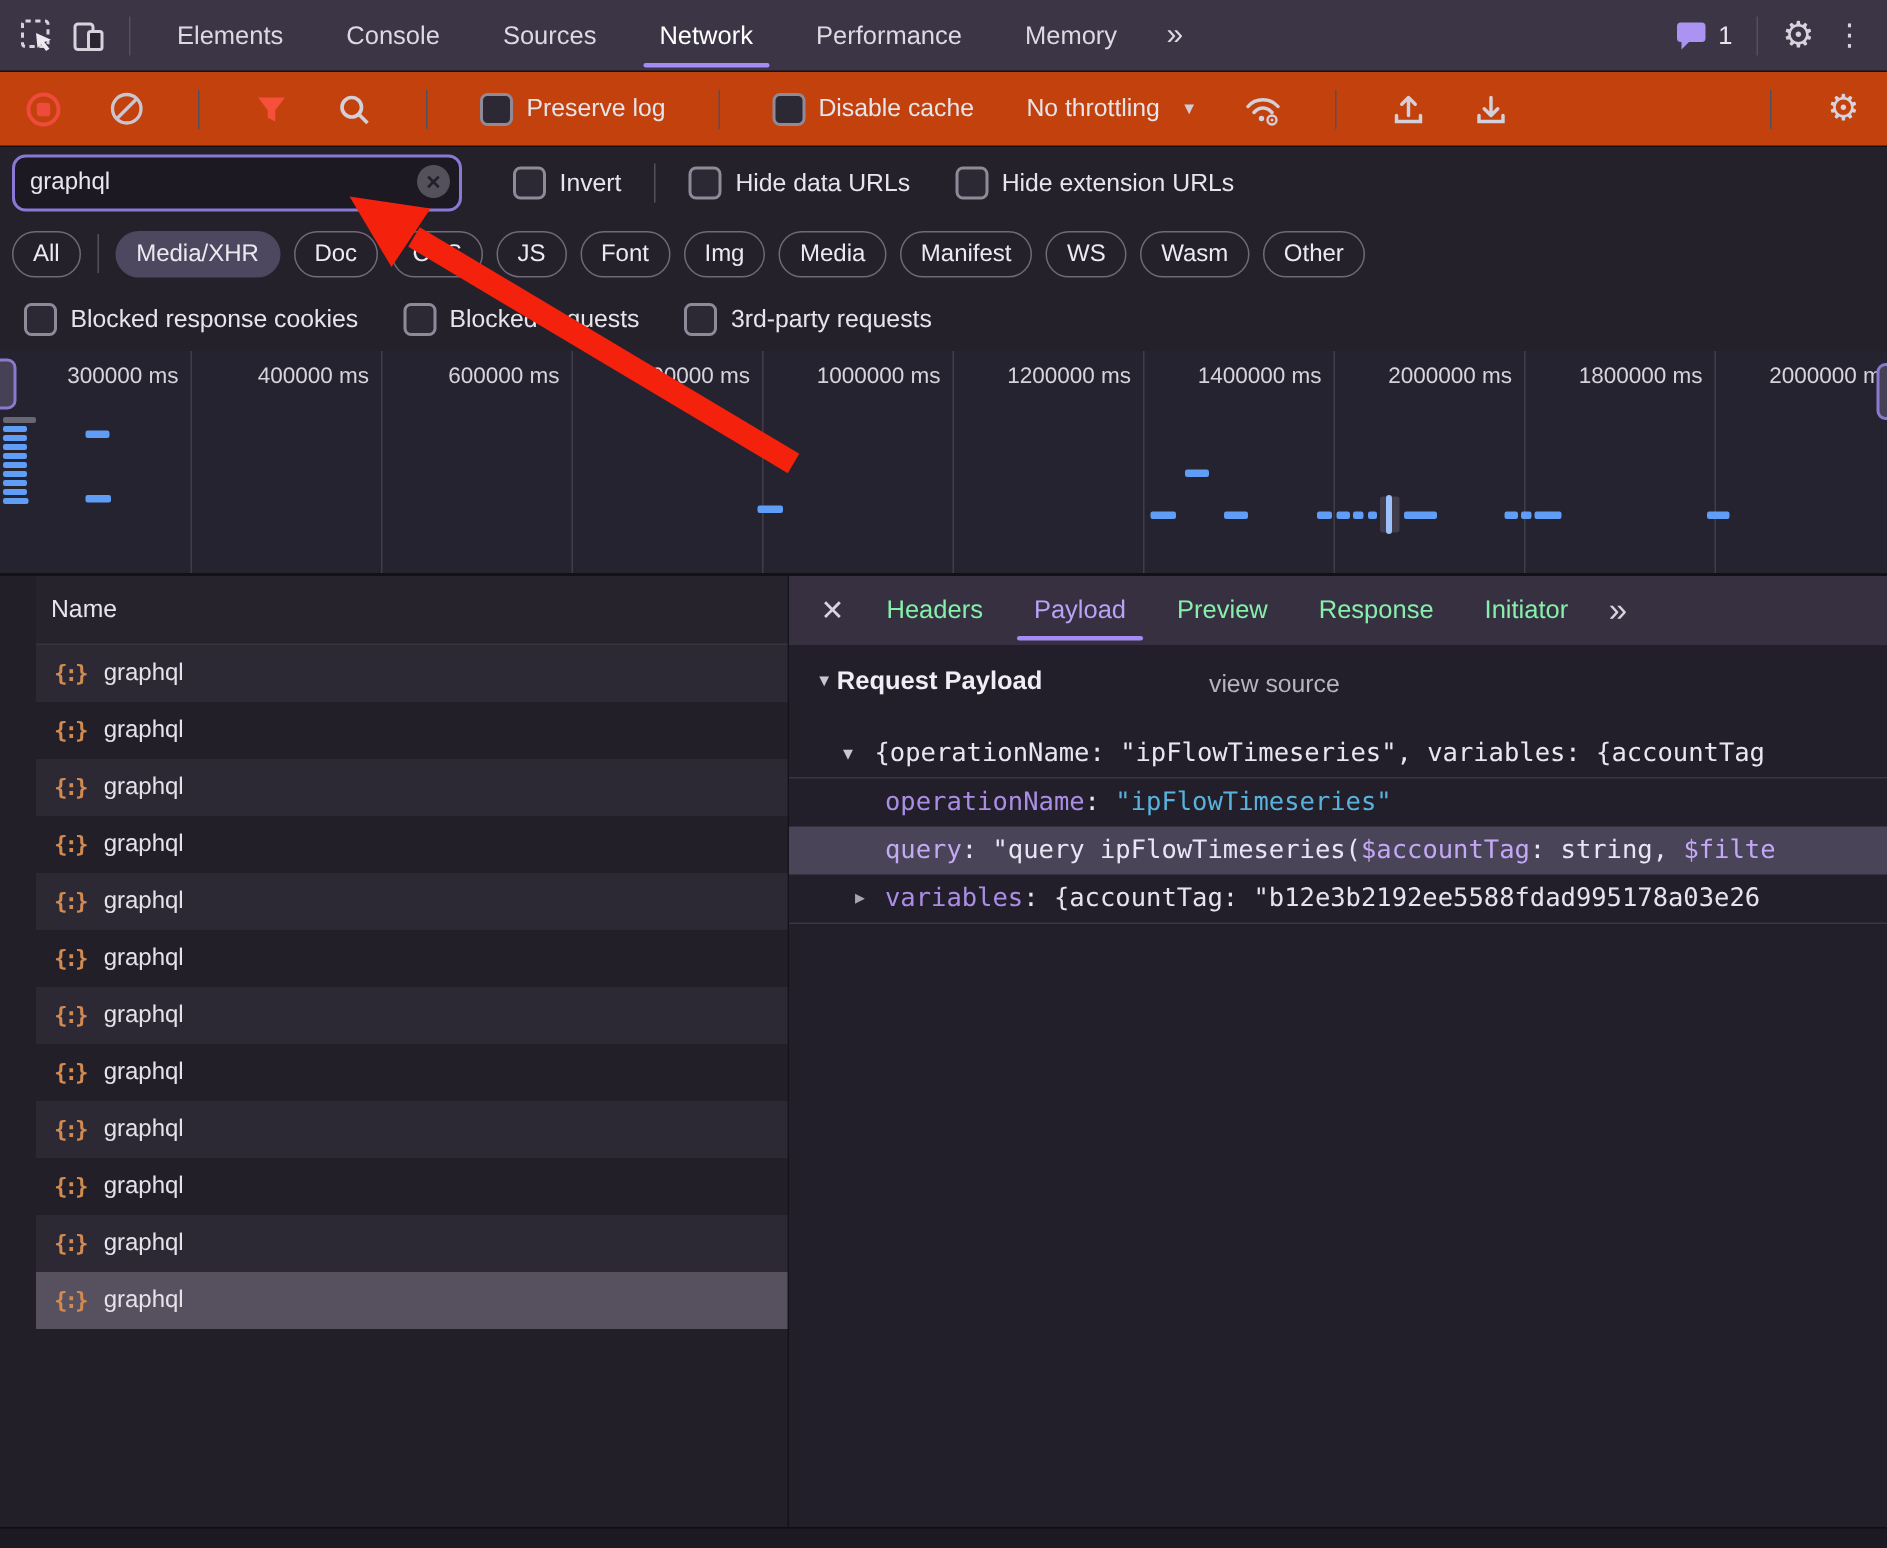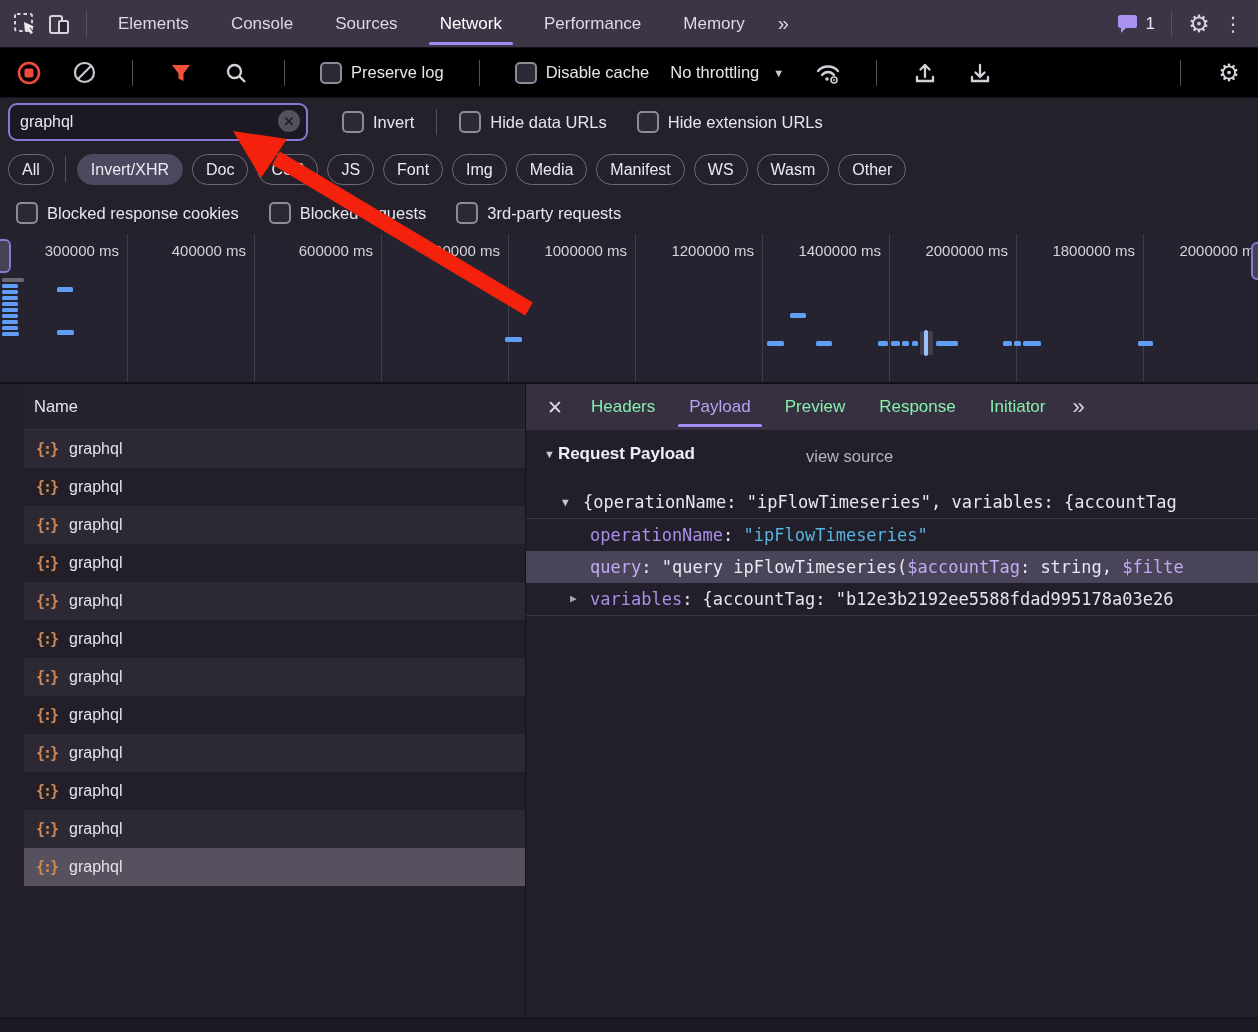--- a/index.html
+++ b/index.html
@@ -10,24 +10,24 @@
   .tabbar{height:47px;background:#3b3545;border-bottom:1px solid #15131a;padding:0 8px;}
   .tb-icon{width:34px;height:34px;display:flex;align-items:center;justify-content:center;border-radius:4px;flex:none;}
   .vdiv{width:1px;height:26px;background:#54505e;margin:0 10px;flex:none;}
   .main-tab{position:relative;height:47px;display:flex;align-items:center;padding:0 21px;font-size:17px;color:#dcd9e2;cursor:default;}
   .main-tab.selected{color:#ffffff;}
   .main-tab.selected::after{content:"";position:absolute;left:10px;right:10px;bottom:2px;height:3px;border-radius:2px;background:#a58cf5;}
   .spacer{flex:1;}
   .bubble-wrap{display:flex;align-items:center;gap:7px;margin-right:6px;}
   .glyph{font-size:24px;color:#d6d3dd;line-height:1;}
   
-  .toolbar2{height:49px;background:#000000;border-bottom:1px solid #15131a;padding:0 12px;gap:21px;}
+  .toolbar2{height:49px;background:#c2410c;border-bottom:1px solid #15131a;padding:0 12px;gap:21px;}
   .checkbox{width:18px;height:18px;border:2px solid #8e8a97;border-radius:5px;background:#2c2934;flex:none;}
   .cb-label{margin-left:9px;font-size:16.5px;color:#e7e5ec;white-space:nowrap;}
-  .throttle{display:flex;align-items:center;gap:14px;margin-left:0;font-size:16.5px;}
+  .throttle{display:flex;align-items:center;gap:14px;margin-left:14px;font-size:16.5px;}
   .caret{font-size:11px;color:#cfccd6;}
   
   .filterrow{height:48px;background:#24212b;padding:0 8px;gap:10px;}
   .filter-box{position:relative;width:296px;height:34px;border:2px solid #8a79d4;border-radius:9px;background:#1c1923;flex:none;display:flex;align-items:center;}
   .filter-box input{background:transparent;border:none;outline:none;color:#e9e7ee;font-size:16px;
       font-family:"Liberation Sans",sans-serif;padding:0 34px 0 10px;width:100%;}
   .clear-btn{position:absolute;right:6px;top:5px;width:22px;height:22px;border-radius:50%;background:#55515c;
       color:#23202a;display:flex;align-items:center;justify-content:center;font-size:13px;font-weight:bold;}
   
   .chiprow{height:46px;background:#24212b;padding:0 8px;gap:9px;}
@@ -220,21 +220,21 @@
     </div>
     <div class="cb-item" style="margin-left:20px;">
       <span class="checkbox"></span>
       <span class="cb-label">Hide extension URLs</span>
     </div>
   </div>
 
   <div class="hrow chiprow" id="chip-row">
       <div class="chip">All</div>
       <div class="vdiv" style="margin: 0px 2px;"></div>
-      <div class="chip selected">Invert/XHR</div>
+      <div class="chip selected">Media/XHR</div>
       <div class="chip">Doc</div>
       <div class="chip">CSS</div>
       <div class="chip">JS</div>
       <div class="chip">Font</div>
       <div class="chip">Img</div>
       <div class="chip">Media</div>
       <div class="chip">Manifest</div>
       <div class="chip">WS</div>
       <div class="chip">Wasm</div>
       <div class="chip">Other</div>

